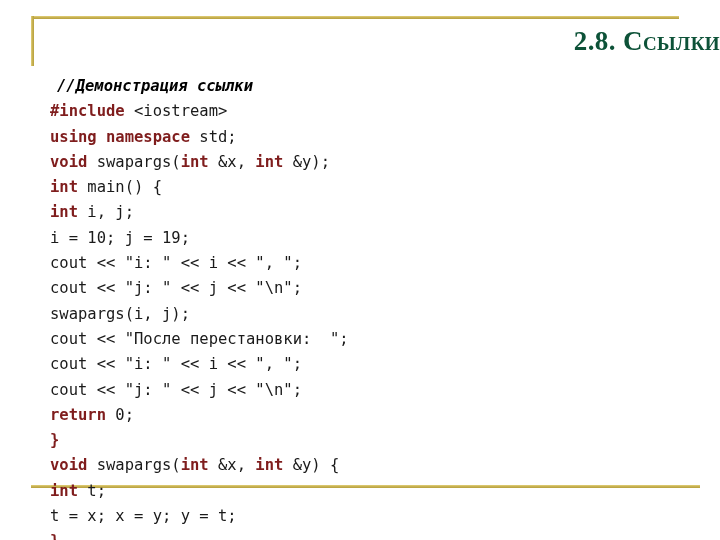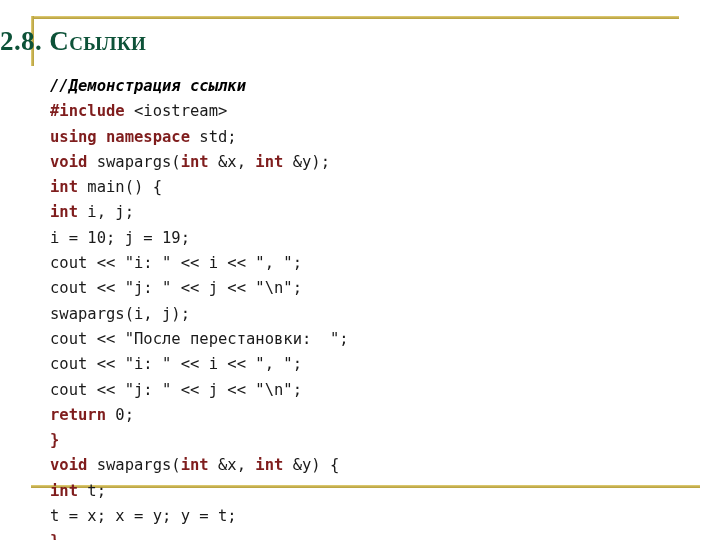--- a/index.html
+++ b/index.html
@@ -50,21 +50,21 @@
     height: 3px;
     background: linear-gradient(to bottom, #e2d07a 0%, #c2ab4b 60%, #b8a23f 100%);
   }
 
   
   #slide-title {
     position: absolute;
     left: 0;
     top: 26px;
     width: 720px;
-    text-align: left;
+    text-align: right;
     font-family: "Liberation Serif", "DejaVu Serif", serif;
     font-size: 27px;
     font-weight: bold;
     color: #0d5238;
     font-variant: small-caps;
     letter-spacing: 0.4px;
     white-space: pre;
   }
 
   
@@ -84,20 +84,21 @@
     height: 25.3px;
   }
   .kw {
     font-weight: bold;
     color: #7f1d1d;
   }
   .cmt {
     font-weight: bold;
     font-style: italic;
     color: #000000;
+    margin-left: 7px;
   }
 </style>
 </head>
 <body>
 
 <div id="slide">
 
   <div class="rule-top"></div>
   <div class="rule-left"></div>
   <div class="rule-bottom"></div>

